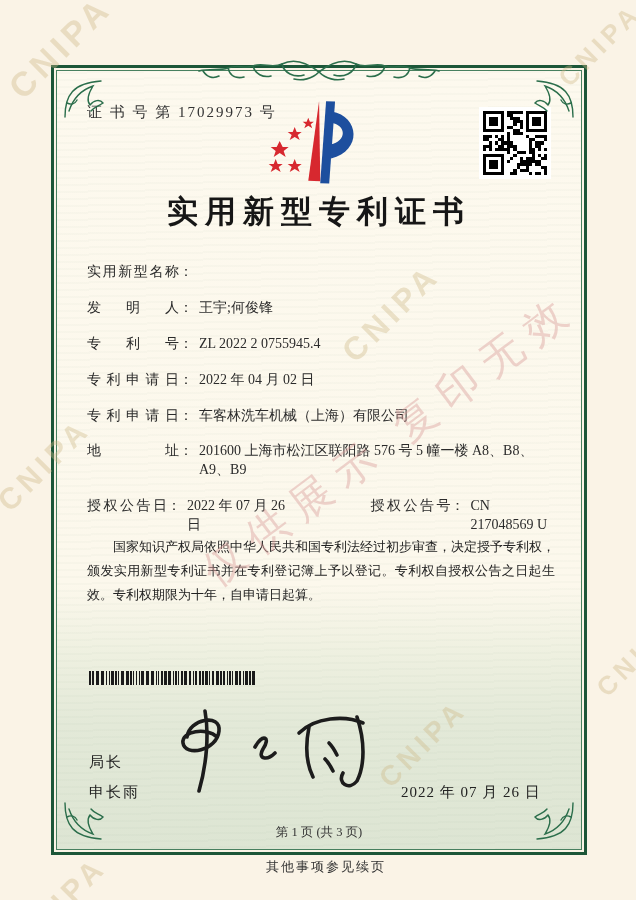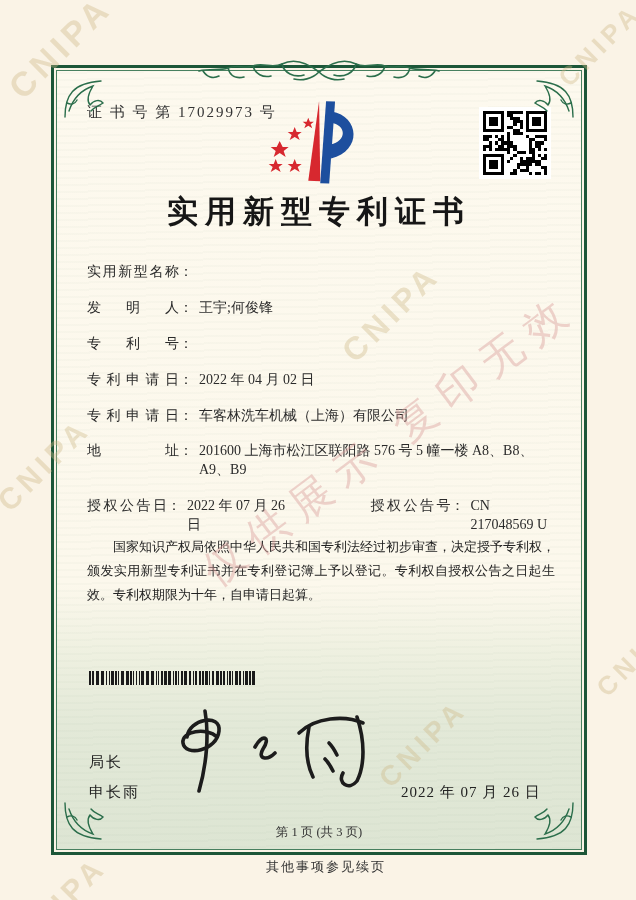--- a/index.html
+++ b/index.html
@@ -246,20 +246,21 @@
           <span class="fcolon">：</span>
       </div>
       <div class="frow">
         <span class="flabel">发明人</span>
           <span class="fcolon">：</span>
         <span class="fval">王宇;何俊锋</span>
       </div>
       <div class="frow">
         <span class="flabel">专利号</span>
           <span class="fcolon">：</span>
+        <span class="fval">ZL 2022 2 0755945.4</span>
       </div>
       <div class="frow">
         <span class="flabel">专利申请日</span>
           <span class="fcolon">：</span>
         <span class="fval">2022 年 04 月 02 日</span>
       </div>
       <div class="frow">
         <span class="flabel">专利申请日</span>
           <span class="fcolon">：</span>
         <span class="fval">车客林洗车机械（上海）有限公司</span>

